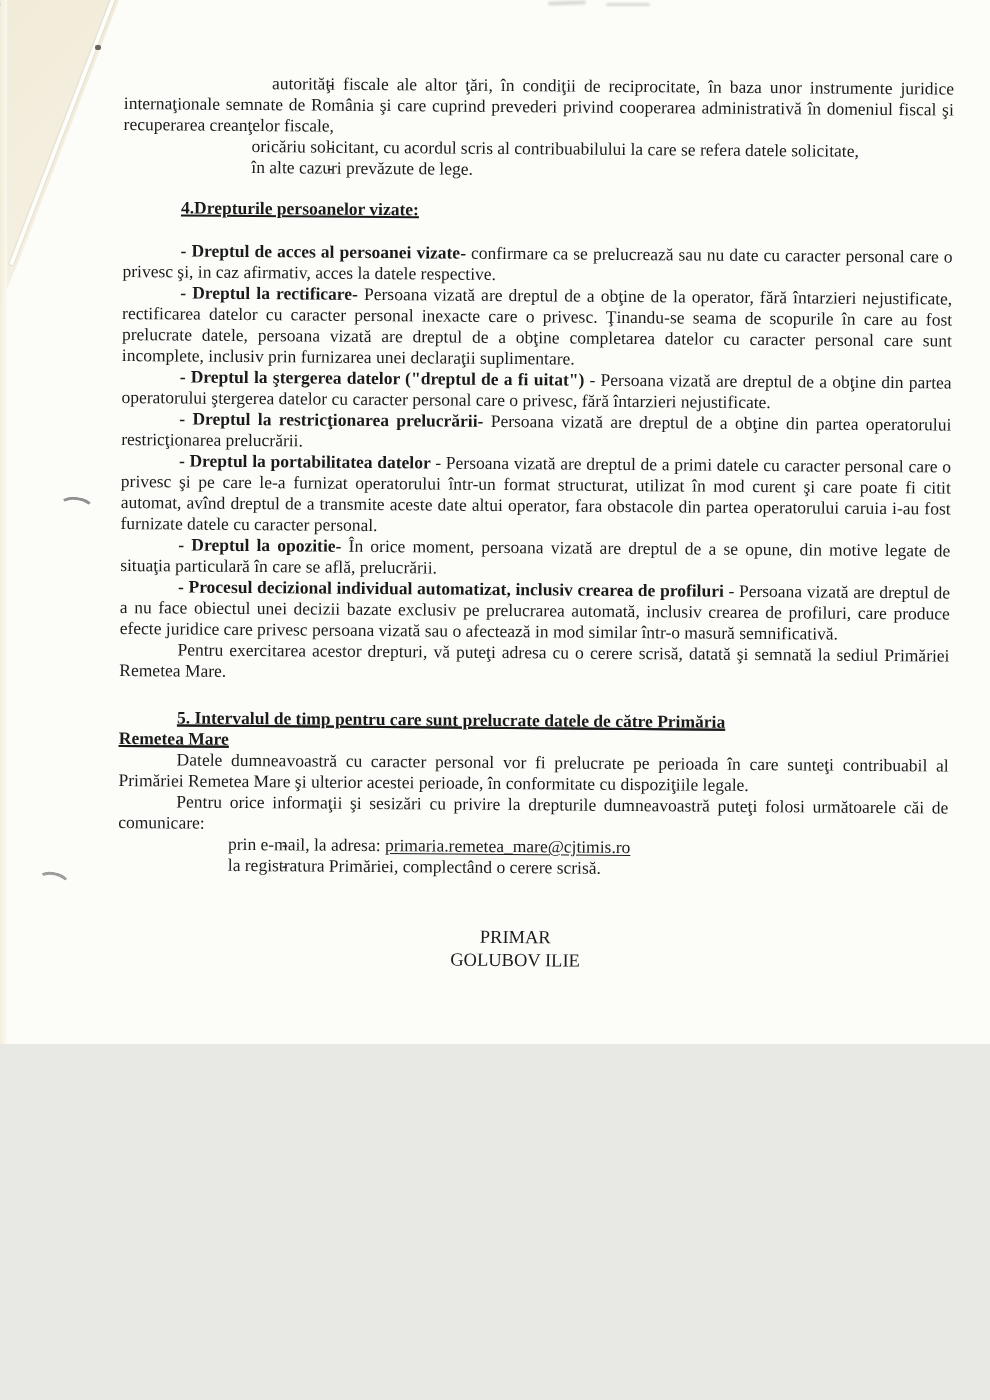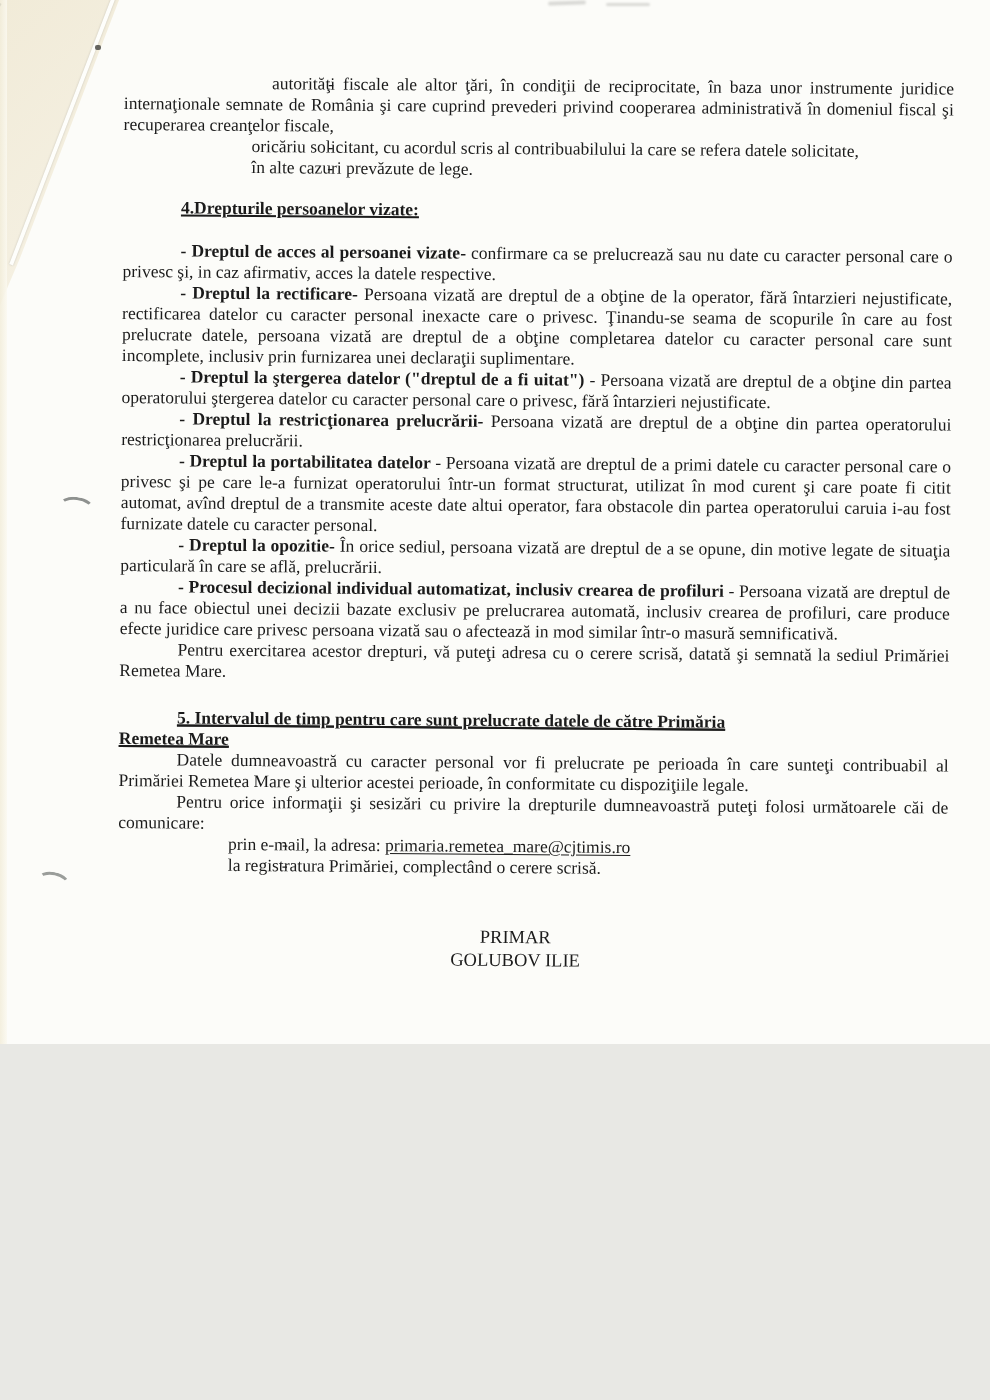--- a/index.html
+++ b/index.html
@@ -105,21 +105,21 @@
     <p class="bullet"><span class="dash w26">-</span><span>în alte cazuri prevăzute de lege.</span></p>
 
     <h3 class="h4">4.Drepturile persoanelor vizate:</h3>
 
     <div class="items">
       <p class="indent"><b>- Dreptul de acces al persoanei vizate-</b><span> confirmare ca se prelucrează sau nu date cu caracter personal care o privesc şi, in caz afirmativ, acces la datele respective.</span></p>
       <p class="indent"><b>- Dreptul la rectificare-</b><span> Persoana vizată are dreptul de a obţine de la operator, fără întarzieri nejustificate, rectificarea datelor cu caracter personal inexacte care o privesc. Ţinandu-se seama de scopurile în care au fost prelucrate datele, persoana vizată are dreptul de a obţine completarea datelor cu caracter personal care sunt incomplete, inclusiv prin furnizarea unei declaraţii suplimentare.</span></p>
       <p class="indent"><b>- Dreptul la ştergerea datelor ("dreptul de a fi uitat")</b><span> - Persoana vizată are dreptul de a obţine din partea operatorului ştergerea datelor cu caracter personal care o privesc, fără întarzieri nejustificate.</span></p>
       <p class="indent"><b>- Dreptul la restricţionarea prelucrării-</b><span> Persoana vizată are dreptul de a obţine din partea operatorului restricţionarea prelucrării.</span></p>
       <p class="indent"><b>- Dreptul la portabilitatea datelor</b><span> - Persoana vizată are dreptul de a primi datele cu caracter personal care o privesc şi pe care le-a furnizat operatorului într-un format structurat, utilizat în mod curent şi care poate fi citit automat, avînd dreptul de a transmite aceste date altui operator, fara obstacole din partea operatorului caruia i-au fost furnizate datele cu caracter personal.</span></p>
-      <p class="indent"><b>- Dreptul la opozitie-</b><span> În orice sediul, persoana vizată are dreptul de a se opune, din motive legate de situaţia particulară în care se află, prelucrării.</span></p>
+      <p class="indent"><b>- Dreptul la opozitie-</b><span> În orice moment, persoana vizată are dreptul de a se opune, din motive legate de situaţia particulară în care se află, prelucrării.</span></p>
       <p class="indent"><b>- Procesul decizional individual automatizat, inclusiv crearea de profiluri</b><span> - Persoana vizată are dreptul de a nu face obiectul unei decizii bazate exclusiv pe prelucrarea automată, inclusiv crearea de profiluri, care produce efecte juridice care privesc persoana vizată sau o afectează in mod similar într-o masură semnificativă.</span></p>
       <p class="indent">Pentru exercitarea acestor drepturi, vă puteţi adresa cu o cerere scrisă, datată şi semnată la sediul Primăriei Remetea Mare.</p>
     </div>
 
     <h3 class="h5">
       <span class="l1">5. Intervalul de timp pentru care sunt prelucrate datele de către Primăria</span>
       <span>Remetea Mare</span>
     </h3>
     <p class="indent s5-body">Datele dumneavoastră cu caracter personal vor fi prelucrate pe perioada în care sunteţi contribuabil al Primăriei Remetea Mare şi ulterior acestei perioade, în conformitate cu dispoziţiile legale.</p>
 

